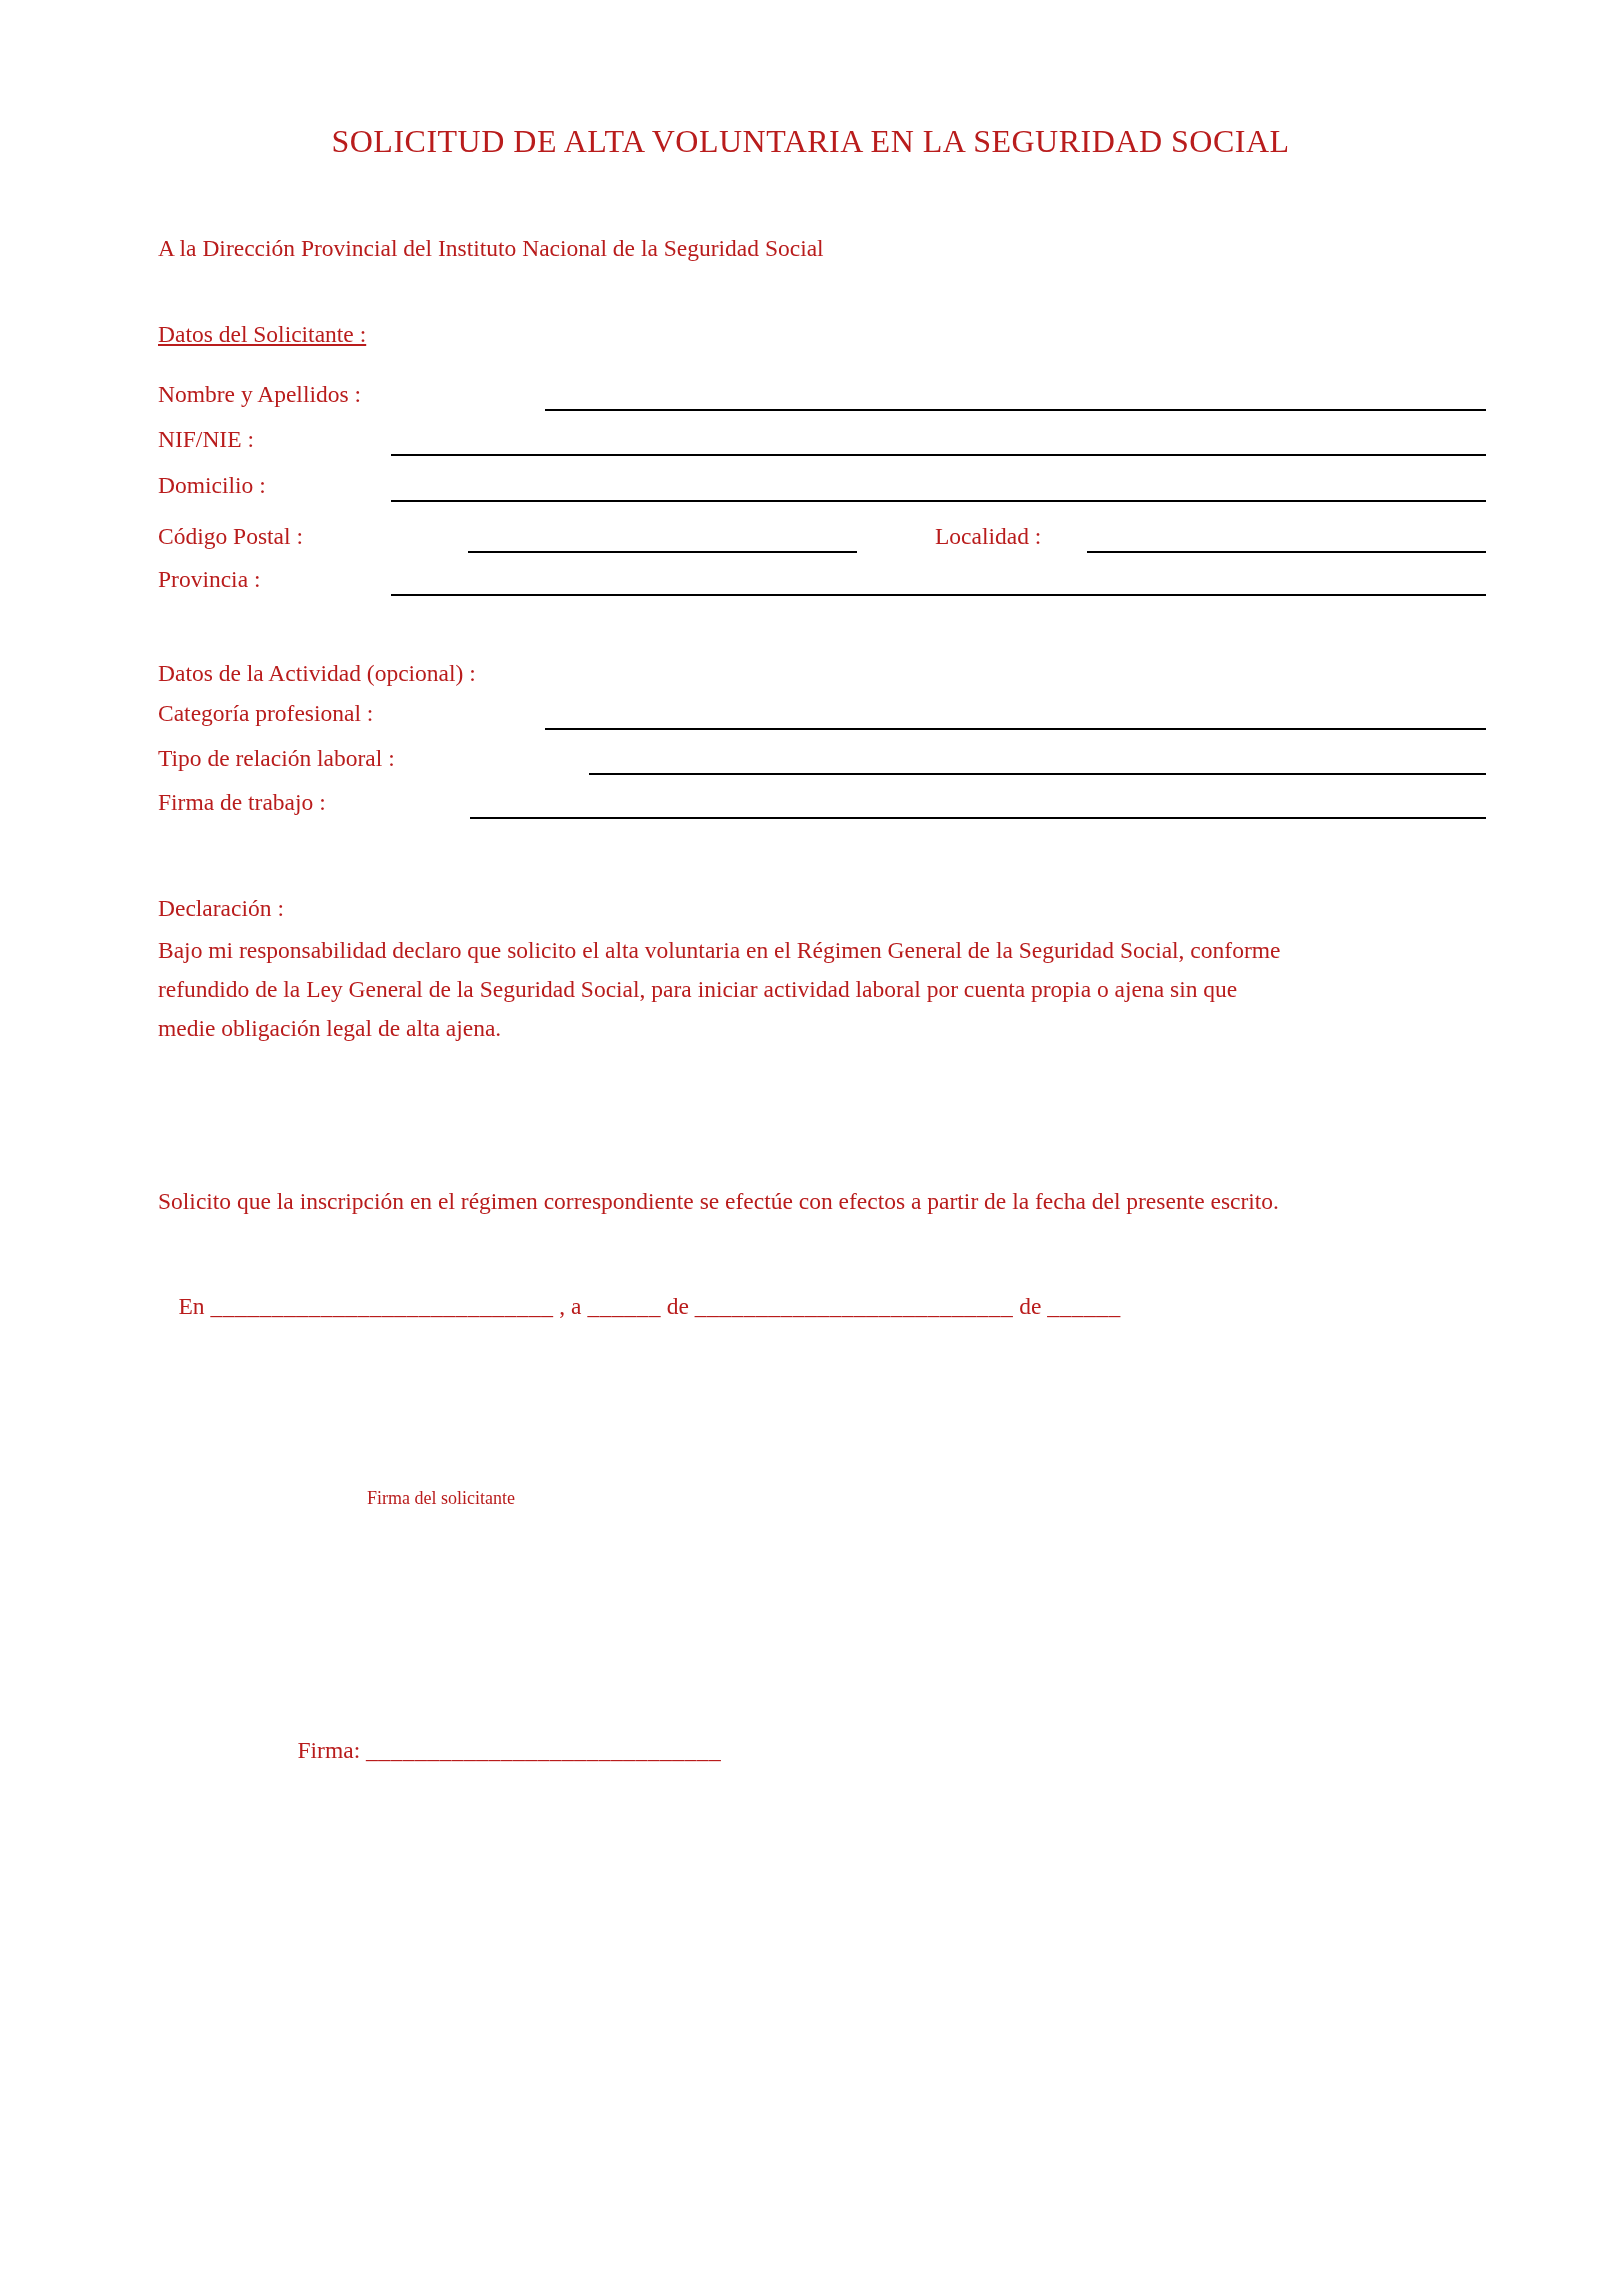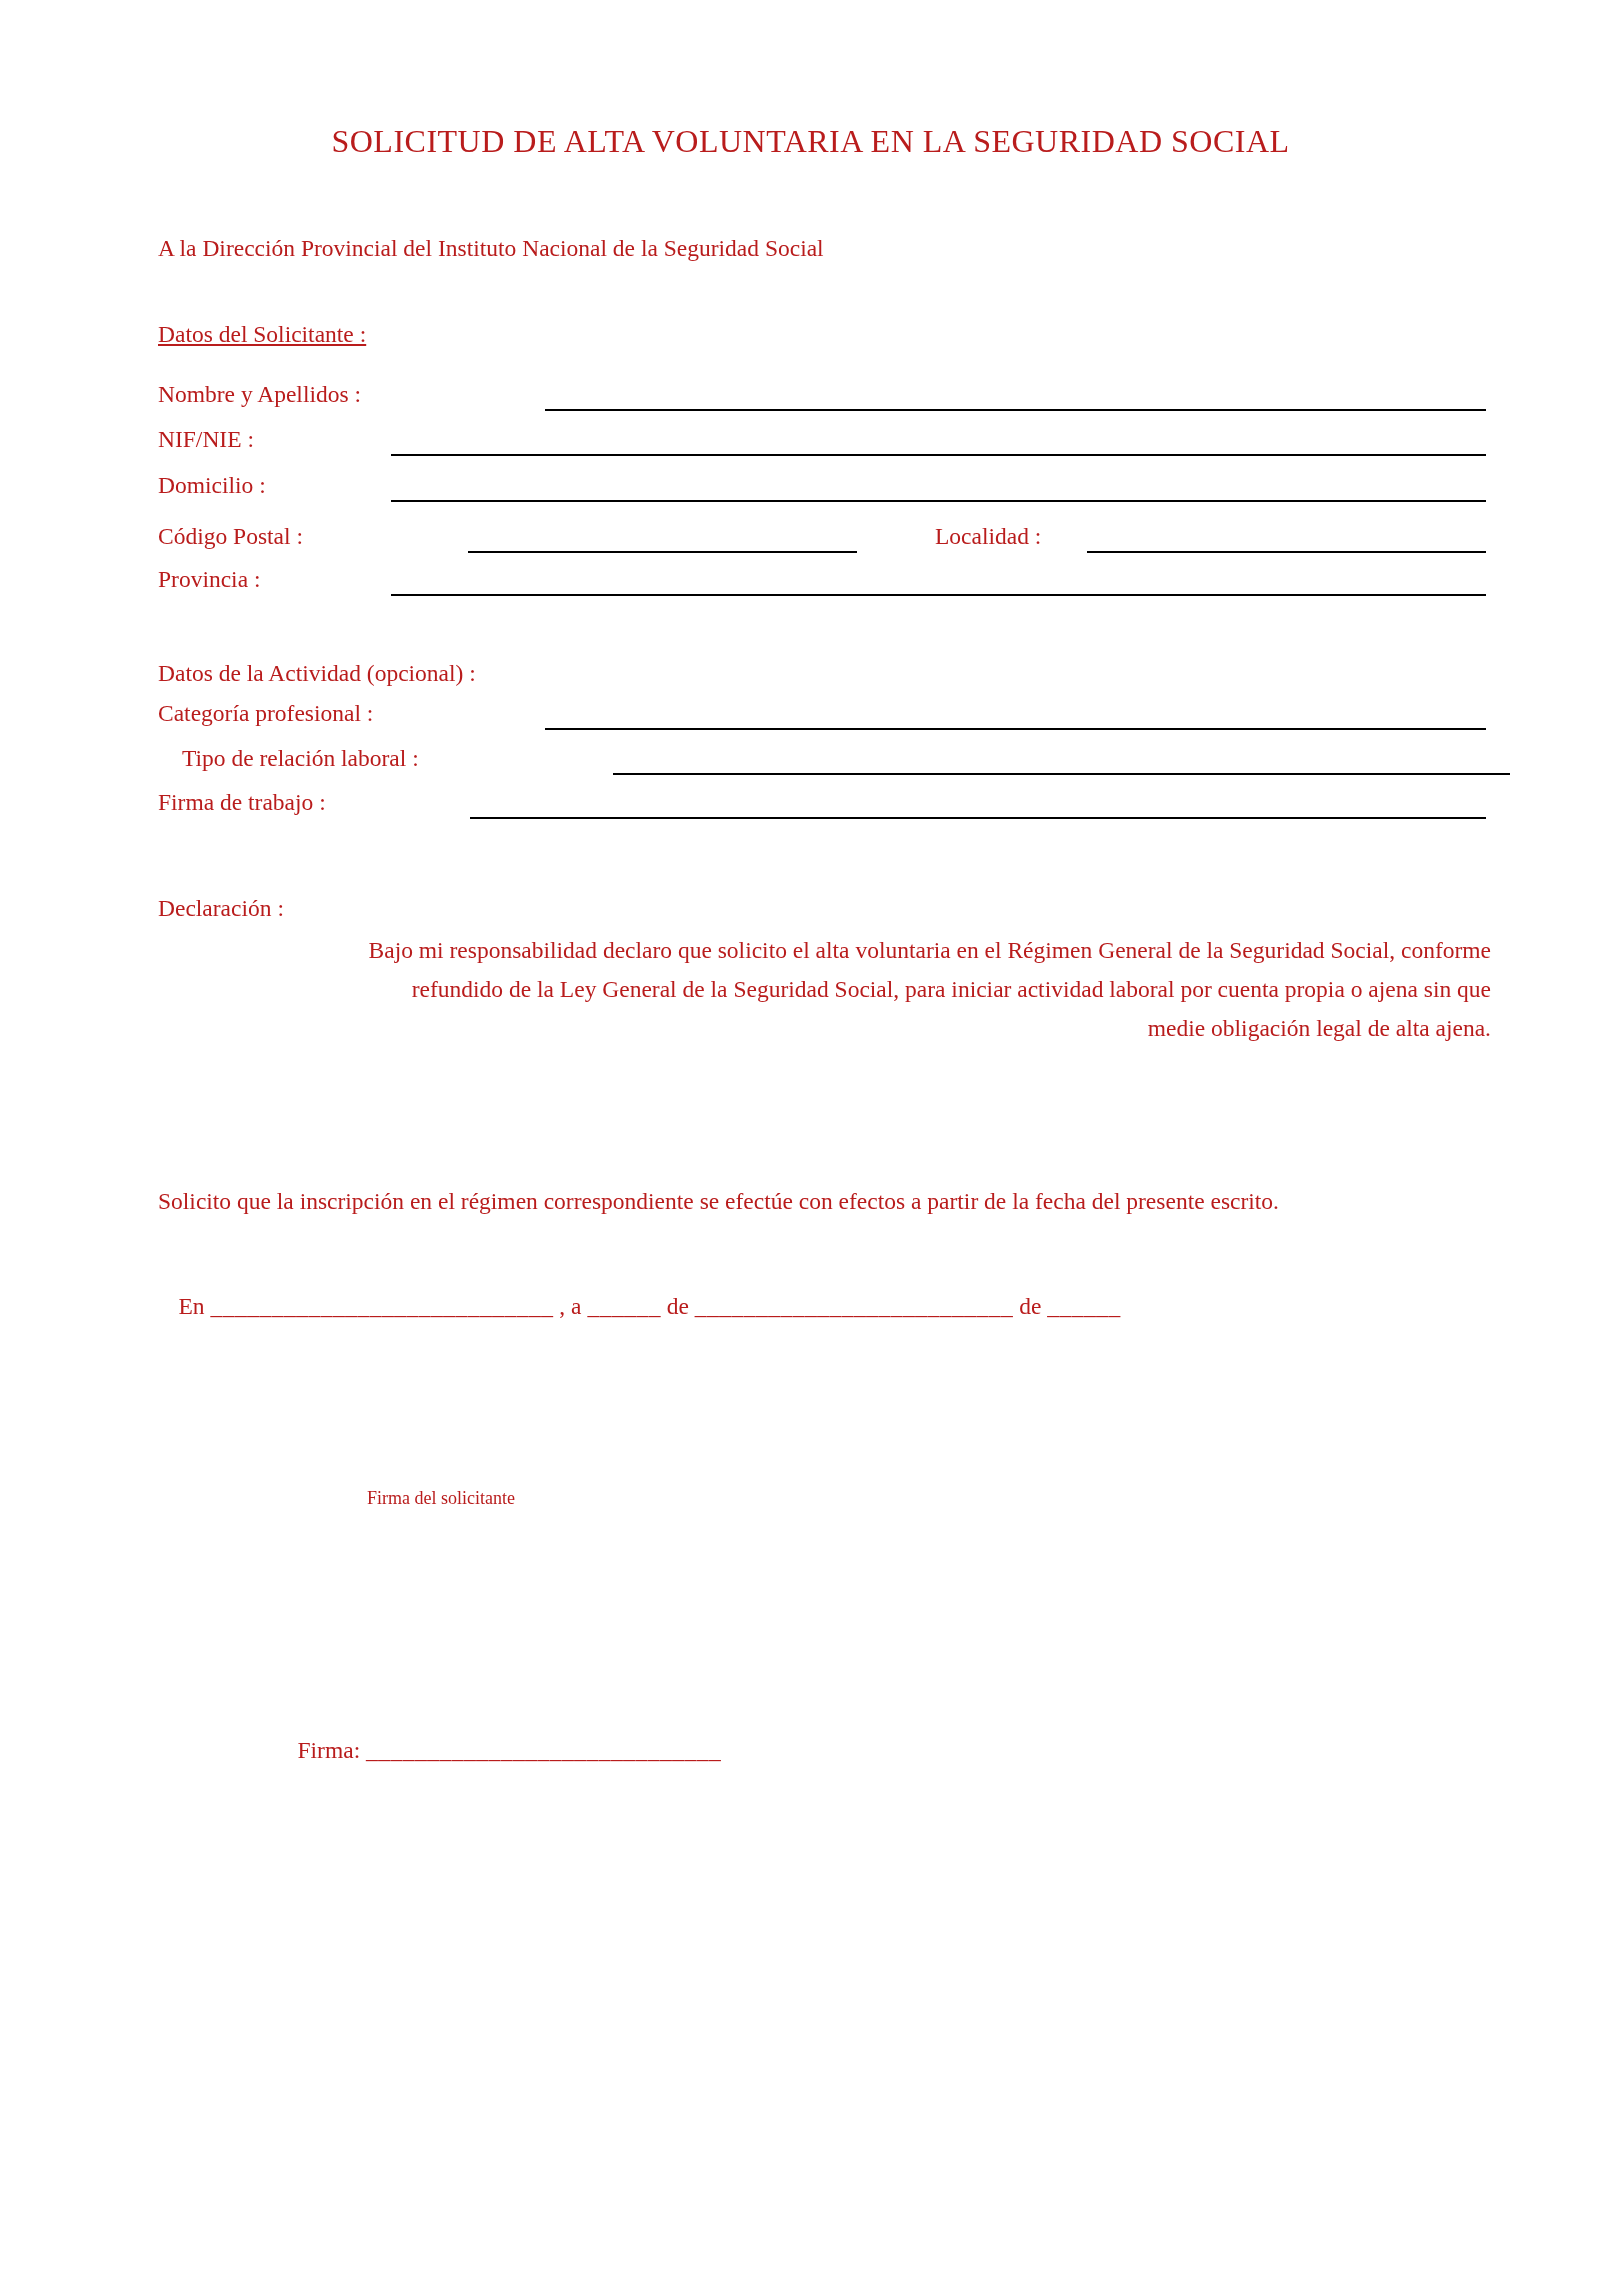--- a/index.html
+++ b/index.html
@@ -41,21 +41,21 @@
     position: absolute;
     bottom: 0;
     height: 0;
     border-bottom: 2.9px solid #000;
   }
   .para {
     left: 158px;
     width: 1333px;
     line-height: 39px;
   }
-  .para .pline { display: block; white-space: nowrap; text-align: right; }
+  .para .pline { display: block; white-space: nowrap; }
   .statement { left: 158px; top: 1188px; white-space: nowrap; }
   .date-line { left: 155px; top: 1266px; white-space: pre; }
   .sig-caption { left: 367px; top: 1488px; white-space: nowrap; font-size: 18px; }
   .sig-line { left: 274px; top: 1710px; white-space: pre; }
   .blank { letter-spacing: 0.5px; }
 </style>
 </head>
 <body>
 
 <div class="page">
@@ -93,21 +93,21 @@
     <span class="fill-line" style="left:233px; right:0;"></span>
   </div>
 
   <div class="abs section-heading" style="top:660px;">Datos de la Actividad (opcional) :</div>
 
   <div class="field-row" style="top:699px;">
     <span class="label">Categoría profesional :</span>
     <span class="fill-line" style="left:387px; right:0;"></span>
   </div>
 
-  <div class="field-row" style="top:744px;margin-left:24px;">
+  <div class="field-row" style="top:744px;">
     <span class="label">Tipo de relación laboral :</span>
     <span class="fill-line" style="left:431px; right:0;"></span>
   </div>
 
   <div class="field-row" style="top:788px;">
     <span class="label">Firma de trabajo :</span>
     <span class="fill-line" style="left:312px; right:0;"></span>
   </div>
 
   <div class="abs section-heading" style="top:895px;">Declaración :</div>

